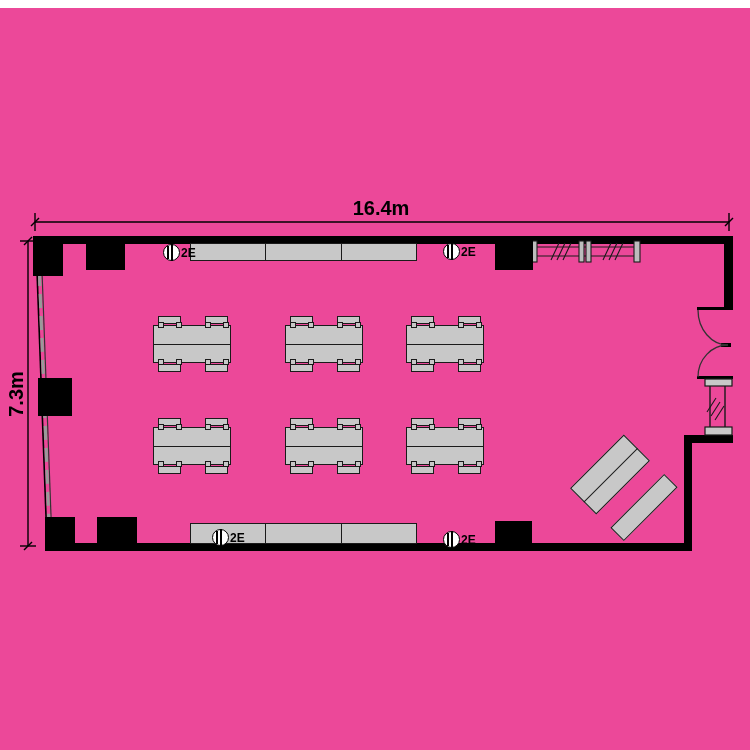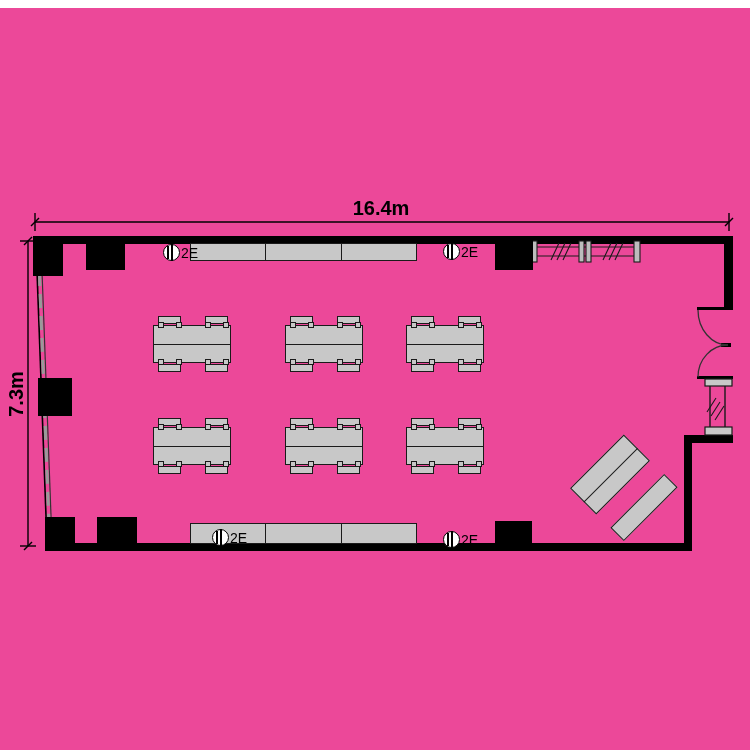--- a/index.html
+++ b/index.html
@@ -64,21 +64,21 @@
     border-top:1.5px solid var(--line);
   }
   .diag.single{left:606px;top:490px;width:76px;height:19px;}
   
   .outlet{
     position:absolute;width:15px;height:15px;border:1.6px solid #000;
     border-radius:50%;background:#fff;z-index:3;
   }
   .outlet::before{content:"";position:absolute;left:3px;top:1px;bottom:1px;width:2px;background:#000;}
   .outlet::after{content:"";position:absolute;left:7px;top:-1px;bottom:-1px;width:2px;background:#000;}
-  .olabel{position:absolute;z-index:3;font-weight:normal;font-size:14px;color:#000;line-height:9px;}
+  .olabel{position:absolute;z-index:3;font-weight:bold;font-size:12px;color:#000;line-height:9px;}
 </style>
 </head>
 <body>
 
 <div class="canvas">
 
   <svg class="plan-svg" width="750" height="750" viewBox="0 0 750 750">
 
     <g stroke="#000" stroke-width="1.4">
       <line x1="35" y1="214" x2="729" y2="214"></line>

